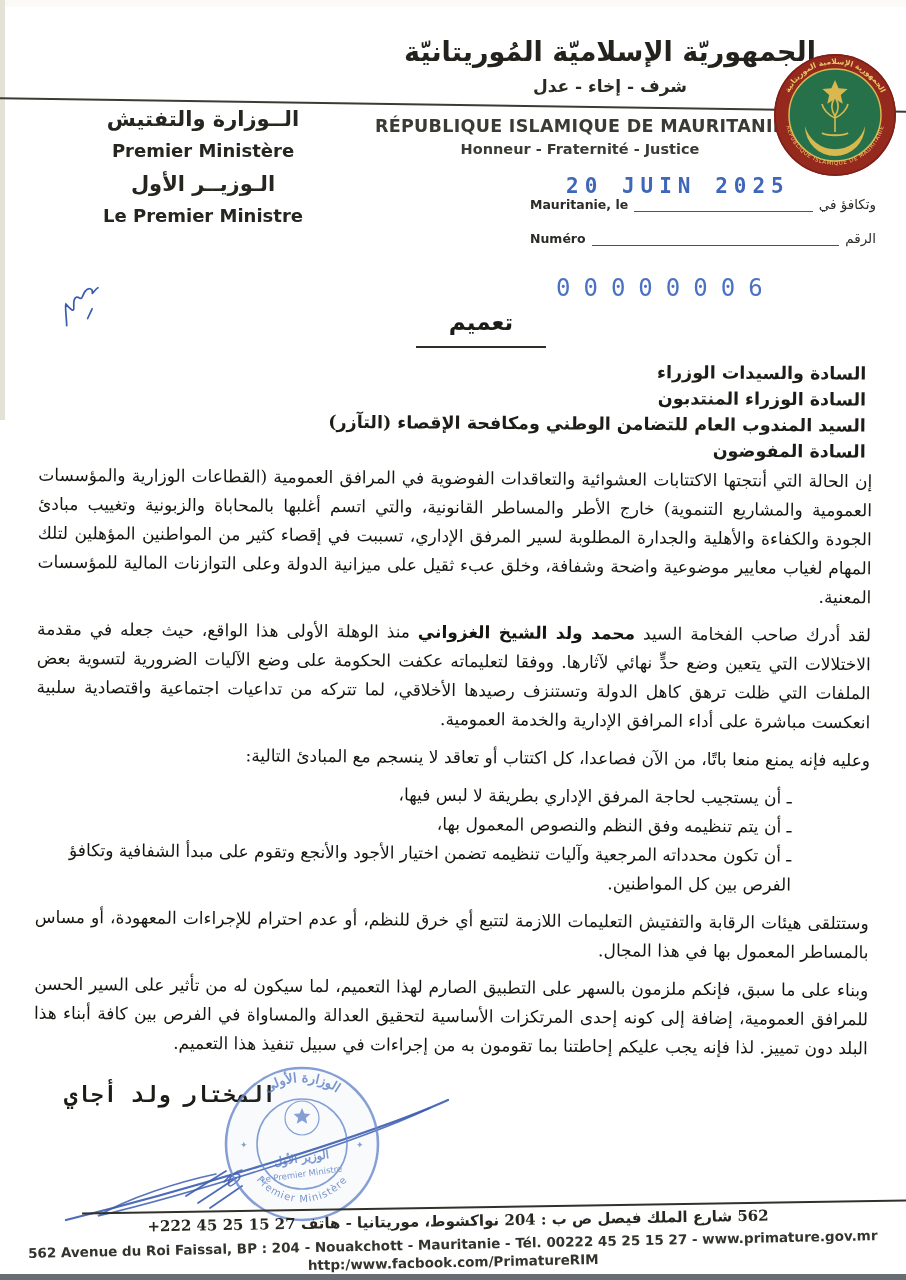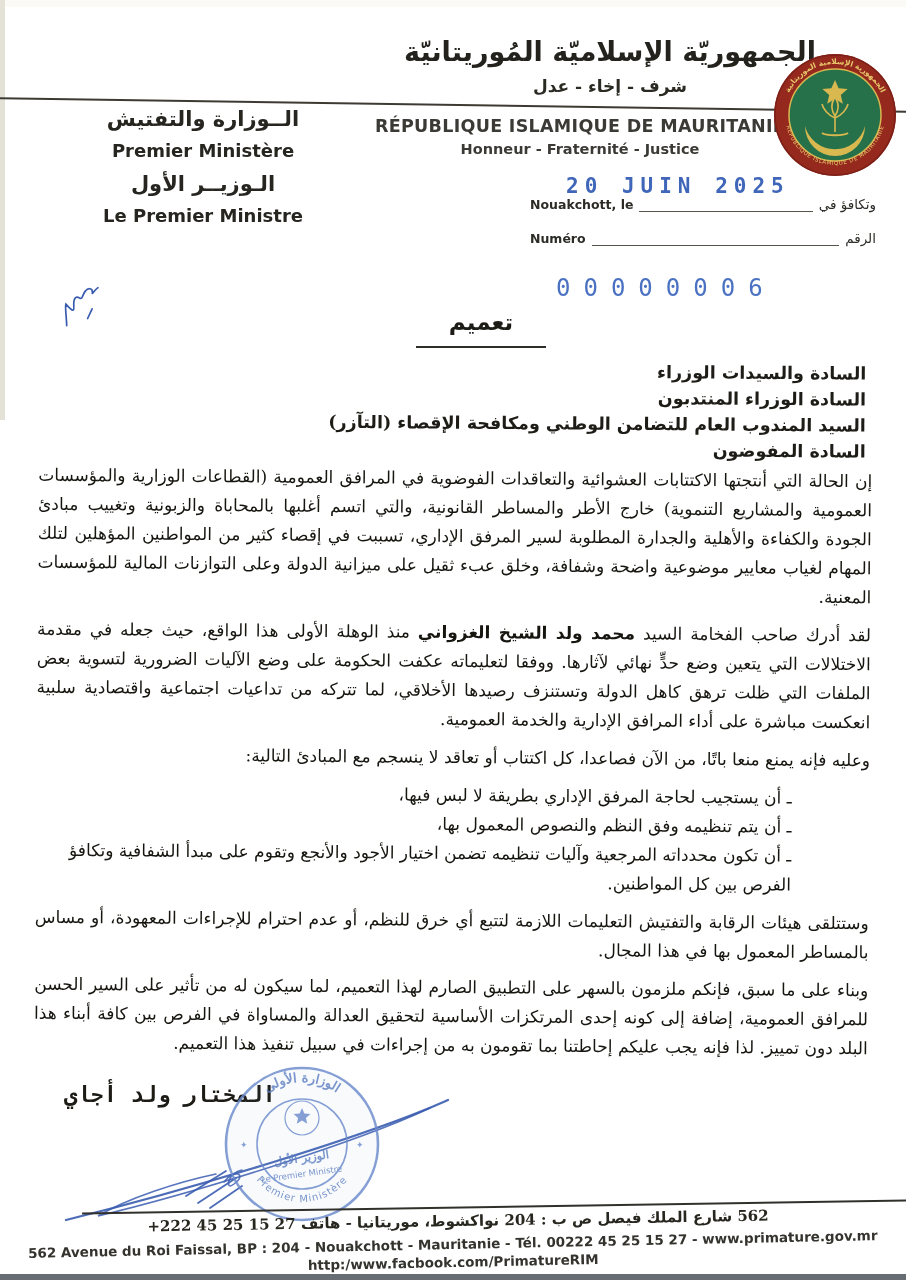--- a/index.html
+++ b/index.html
@@ -109,21 +109,21 @@
 
   <div class="ministry">
     <div class="ar">الــوزارة والتفتيش</div>
     <div class="fr">Premier Ministère</div>
     <div class="ar">الـوزيــر الأول</div>
     <div class="fr">Le Premier Ministre</div>
   </div>
 
   <div class="date-stamp">20 JUIN 2025</div>
   <div class="blank-row row-place">
-    <span class="fr">Nouakchott, le</span>
+    <span class="fr">Mauritanie, le</span>
     <span class="fill"></span>
     <span class="ar">وتكافؤ في</span>
   </div>
   <div class="blank-row row-number">
     <span class="fr">Numéro</span>
     <span class="fill"></span>
     <span class="ar">الرقم</span>
   </div>
   <div class="serial-stamp">00000006</div>
 

